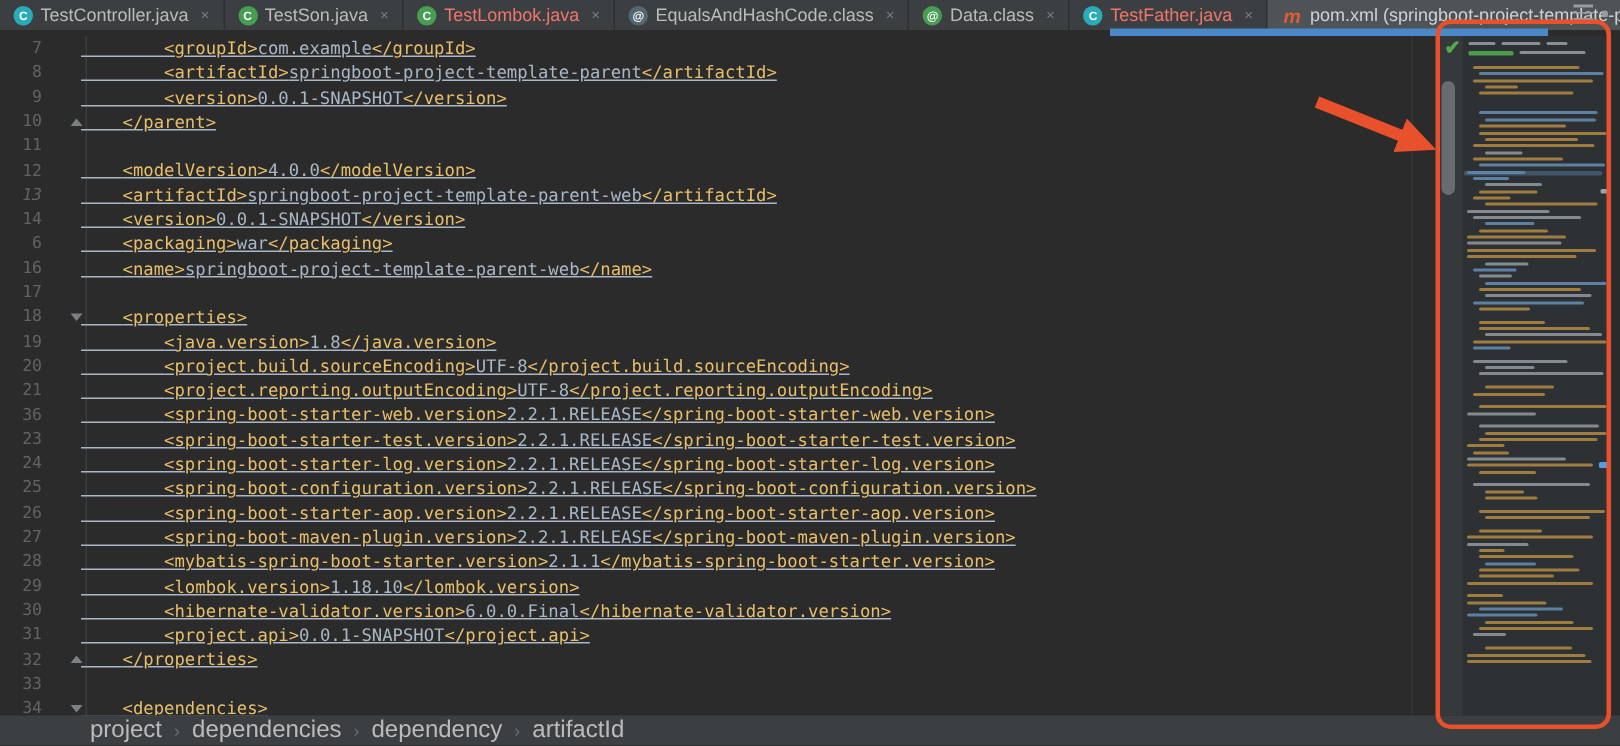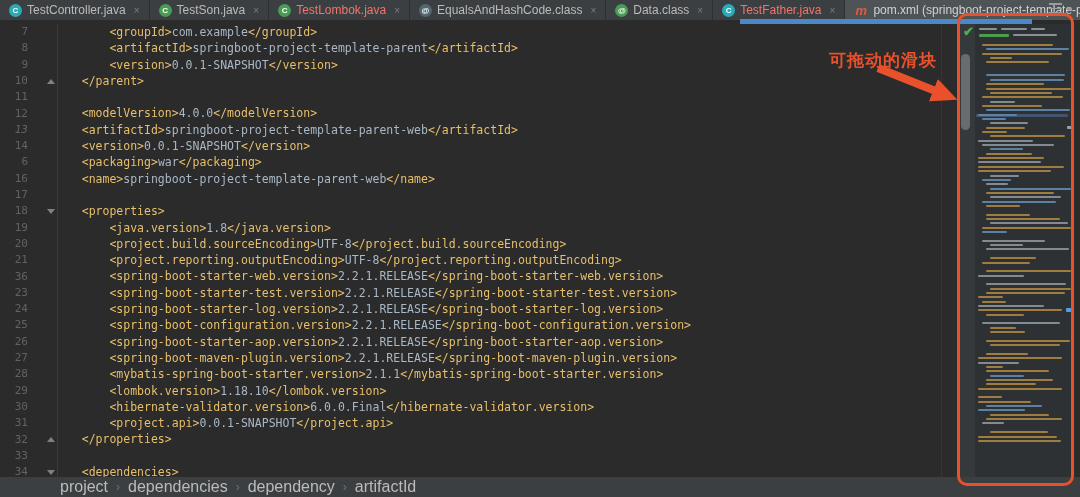--- a/index.html
+++ b/index.html
@@ -36,21 +36,21 @@
             line-height:16.3px; }
   .foldmark { position:absolute; left:46px; width:10px; height:16.3px; display:flex;
               align-items:center; justify-content:center; }
   .tri-up { width:0; height:0; border-left:4px solid transparent; border-right:4px solid transparent;
             border-bottom:5px solid #7e8184; }
   .tri-down { width:0; height:0; border-left:4px solid transparent; border-right:4px solid transparent;
               border-top:5px solid #7e8184; }
   .code { position:absolute; left:54px; top:0; width:920px; height:453px;
           font-family:"DejaVu Sans Mono", monospace; font-size:11.5px; line-height:16.3px;
           color:#a9b7c6; white-space:pre; overflow:hidden; }
-  .code .cl { height:16.3px; }
+  .code .cl { height:16.3px;text-decoration:underline; }
   .code .tag { color:#e8bf6a; }
   .margin-guide { position:absolute; left:941px; top:0; width:1px; height:453px;
                   background:rgba(255,255,255,0.05); }
 
   
   .minimap { position:absolute; left:959px; top:24px; width:116px; height:453px;
              background:#2e3133; overflow:hidden; z-index:2; }
   .mm-track { position:absolute; left:0; top:0; width:16px; height:100%;
               background:rgba(255,255,255,0.04); }
   .mm-thumb { position:absolute; left:2px; top:30px; width:9px; height:76px;
@@ -280,21 +280,20 @@
       <span class="crumb">dependencies</span>
       <span class="crumb-sep">›</span>
       <span class="crumb">dependency</span>
       <span class="crumb-sep">›</span>
       <span class="crumb">artifactId</span>
     </div>
 
 
   <div class="annotation-layer">
     <div class="ann-border"></div>
-    <div class="ann-text">可拖动的滑块</div>
     <svg class="ann-arrow" viewBox="0 0 130 52">
       <defs>
         <marker id="ah" markerUnits="userSpaceOnUse" markerWidth="26" markerHeight="24" refX="5" refY="12" orient="auto">
           <path d="M0,0 L26,12 L0,24 z" fill="#e8512c"></path>
         </marker>
       </defs>
       <line x1="38" y1="6" x2="98" y2="30" stroke="#e8512c" stroke-width="8" marker-end="url(#ah)"></line>
     </svg>
   </div>
 

